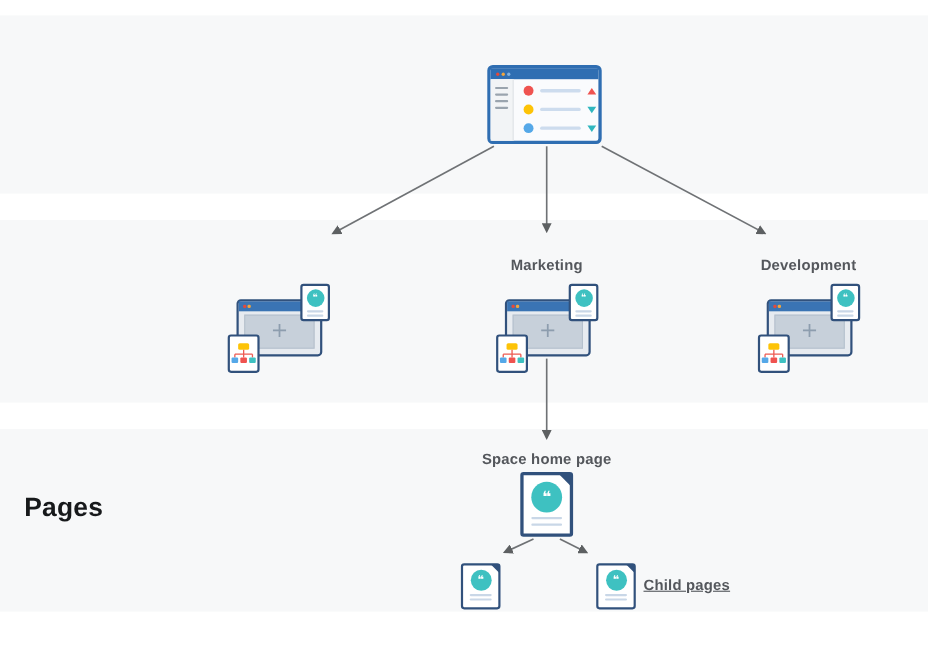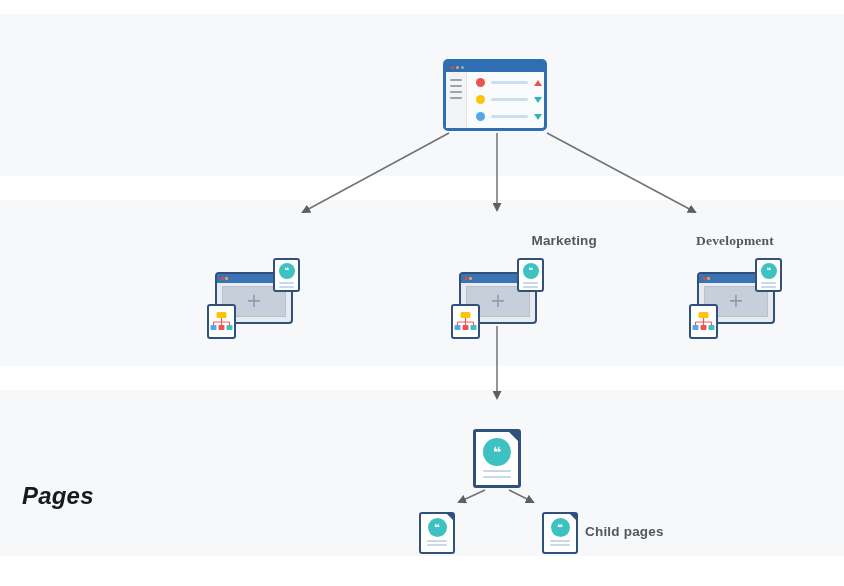--- a/index.html
+++ b/index.html
@@ -91,21 +91,21 @@
     <g stroke="#6f7275" stroke-width="1.5" fill="none">
       <path d="M449,133 L303,212" marker-end="url(#ah)"></path>
       <path d="M497,133 L497,210" marker-end="url(#ah)"></path>
       <path d="M547,133 L695,212" marker-end="url(#ah)"></path>
       <path d="M497,326 L497,398" marker-end="url(#ah)"></path>
       <path d="M485,490 L459,502" marker-end="url(#ah)"></path>
       <path d="M509,490 L533,502" marker-end="url(#ah)"></path>
     </g>
   </svg>
 
-  <div class="row-label" style="left:22px;top:482px;font-style:italic;">Pages</div>
+  <div class="row-label" style="left:22px;top:448px;">Pages</div>
 
 
   <div class="dash">
     <div class="dash-tb">
       <span class="tb-dot tb-red"></span>
       <span class="tb-dot tb-yellow"></span>
       <span class="tb-dot tb-blue"></span>
     </div>
     <div class="dash-body">
       <div class="dash-side">
@@ -127,22 +127,22 @@
         </div>
         <div class="drow drow3">
           <span class="ddot dot-blue"></span>
           <span class="dbar"></span>
           <span class="tri-down"></span>
         </div>
       </div>
     </div>
   </div>
 
-  <div class="sub-label" style="left:397px;top:233px;width:200px;text-align:right;">Marketing</div>
-  <div class="sub-label" style="left:635px;top:233px;width:200px;font-family:Liberation Serif, serif;">Development</div>
+  <div class="sub-label" style="left:397px;top:233px;width:200px;">Marketing</div>
+  <div class="sub-label" style="left:635px;top:233px;width:200px;">Development</div>
 
   <div class="cluster" style="left:198px;">
     <div class="spw">
       <div class="spw-tb">
         <span class="spw-dot tb-red"></span>
         <span class="spw-dot tb-yellow"></span>
       </div>
       <div class="spw-inner">
         <span class="plus">+</span>
       </div>
@@ -208,20 +208,21 @@
       <svg width="25" height="30" viewBox="0 0 25 30">
         <rect x="7.5" y="5" width="10" height="6" rx="1.5" fill="#fdc307"></rect>
         <path d="M12.5,11 V15 M4.5,15 H20.5 M4.5,15 V18 M12.5,15 V18 M20.5,15 V18" stroke="#ee5a52" stroke-width="1.2" fill="none"></path>
         <rect x="1.5" y="18" width="6" height="5" rx="1" fill="#55a8e8"></rect>
         <rect x="9.5" y="18" width="6" height="5" rx="1" fill="#ef5350"></rect>
         <rect x="17.5" y="18" width="6" height="5" rx="1" fill="#3ec1c1"></rect>
       </svg>
     </div>
   </div>
 
+  <div class="sub-label" style="left:397px;top:410px;width:200px;">Space home page</div>
 
   <div class="qpage qpage-home">
     <span class="fold"></span>
     <span class="qcircle">❝</span>
     <span class="qline"></span>
     <span class="qline"></span>
   </div>
 
   <div class="qpage qpage-child child-left">
     <span class="fold"></span>
@@ -230,15 +231,15 @@
     <span class="qline"></span>
   </div>
 
   <div class="qpage qpage-child child-right">
     <span class="fold"></span>
     <span class="qcircle">❝</span>
     <span class="qline"></span>
     <span class="qline"></span>
   </div>
 
-  <div class="sub-label" style="left:585px;top:524px;text-align:left;">Child pages</div>
+  <div class="sub-label" style="left:585px;top:524px;text-align:left;text-decoration:underline;">Child pages</div>
 
 </div>
 
 </body></html>

